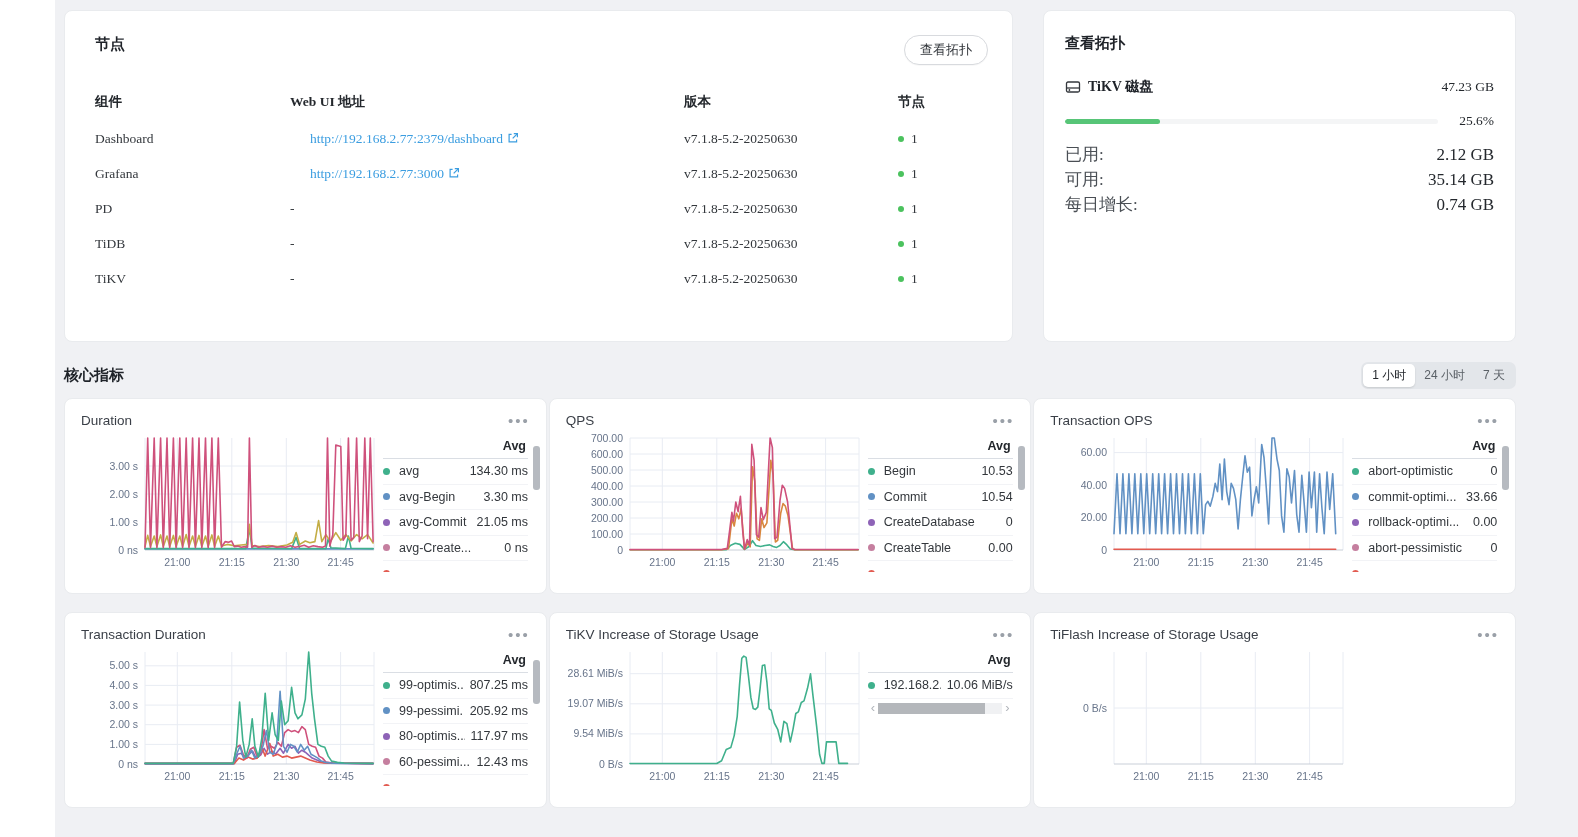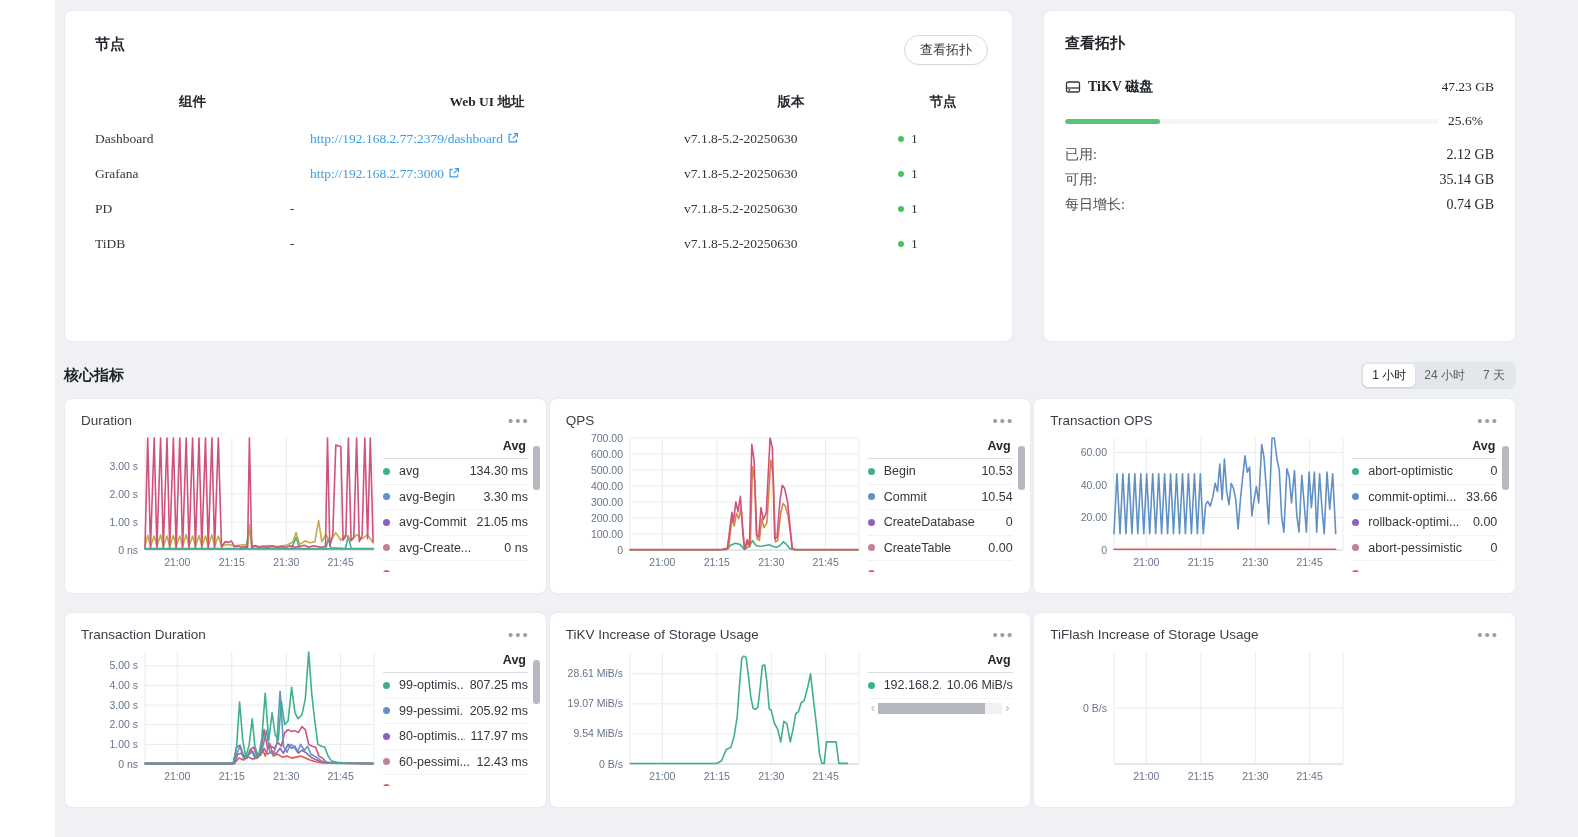--- a/index.html
+++ b/index.html
@@ -17,38 +17,38 @@
   .top-row { display:grid; grid-template-columns:1fr 473px; gap:30px;font-family:Liberation Serif, serif; }
   .top-row .panel { height:332px; }
 
   
   .nodes-panel { padding:24px 24px 10px 30px; }
   .panel-head { display:flex; justify-content:space-between; align-items:flex-start; }
   .panel-title { font-size:15px; font-weight:bold; color:#1f2329; }
   .topo-btn { background:#fff; border:1px solid #d8dade; border-radius:15px; padding:5px 15px;
     font-size:13px; color:#33373c; cursor:pointer; font-family:inherit; box-shadow:0 1px 1px rgba(0,0,0,.03); }
   .nodes-table { width:100%; border-collapse:collapse; margin-top:20px; font-size:13.5px; }
-  .nodes-table th { text-align:center; font-weight:600; color:#24282d; padding:8px 0 10px; }
+  .nodes-table th { text-align:left; font-weight:600; color:#24282d; padding:8px 0 10px; }
   .nodes-table td { padding:9px 0; color:#33373c; }
   .link { color:#3b9de0; text-decoration:none;padding-left:20px; }
   .ext-icon { margin-left:4px; vertical-align:-1px; }
   .node-count { display:inline-flex; align-items:center; gap:7px; }
   .status-dot { width:6px; height:6px; border-radius:50%; background:#4bc25e; display:inline-block; }
 
   
   .resource-panel { padding:23px 21px 10px 21px; }
   .disk-row { display:flex; align-items:center; margin-top:25px; }
   .disk-row .disk-label { font-weight:bold; font-size:14px; color:#1f2329; margin-left:7px; flex:1; }
   .disk-total { font-size:13.5px; color:#24282d; }
   .progress-row { display:flex; align-items:center; margin-top:17px; }
   .progress-track { flex:1; height:5px; background:#f4f5f6; border-radius:3px; margin-right:10px; overflow:hidden; }
   .progress-fill { height:100%; background:#57c577; border-radius:3px; }
-  .progress-label { width:46px; text-align:left; font-size:13.5px; color:#24282d; }
+  .progress-label { width:46px; text-align:right; font-size:13.5px; color:#24282d; }
   .res-stats { margin-top:13px; }
-  .res-stat-row { display:flex; justify-content:space-between; font-size:14px; line-height:25px;text-align:center; }
+  .res-stat-row { display:flex; justify-content:space-between; font-size:17px; line-height:25px;text-align:center; }
   .res-stat-row .lbl { color:#4a4f55; }
   .res-stat-row .val { color:#24282d; }
 
   
   .metrics-head { display:flex; justify-content:space-between; align-items:center; margin:20px 0 9px 0; }
   .metrics-title { font-size:15px; font-weight:bold; color:#1f2329; }
   .segmented { background:#e3e6ea; border-radius:7px; padding:2px; display:flex; font-size:12px; }
   .seg-item { padding:3px 9px; color:#5a6066; border-radius:5px; cursor:pointer; white-space:nowrap; }
   .seg-item.active { background:#fff; color:#24282d; box-shadow:0 1px 2px rgba(0,0,0,.12);text-align:right; }
 
@@ -129,20 +129,26 @@
                 <td><span>-</span></td>
                 <td>v7.1.8-5.2-20250630</td>
                 <td><span class="node-count"><span class="status-dot"></span>1</span></td>
               </tr>
               <tr>
                 <td>TiDB</td>
                 <td><span>-</span></td>
                 <td>v7.1.8-5.2-20250630</td>
                 <td><span class="node-count"><span class="status-dot"></span>1</span></td>
               </tr>
+              <tr>
+                <td>TiKV</td>
+                <td><span>-</span></td>
+                <td>v7.1.8-5.2-20250630</td>
+                <td><span class="node-count"><span class="status-dot"></span>1</span></td>
+              </tr>
             </tbody>
         </table>
       </section>
 
       <section class="panel resource-panel">
         <h2 class="panel-title">查看拓扑</h2>
         <div class="disk-row">
           <svg width="16" height="16" viewBox="0 0 16 16">
             <rect x="1.5" y="3" width="13" height="10" rx="1.5" fill="none" stroke="#33373c" stroke-width="1.3"></rect>
             <line x1="1.5" y1="9" x2="14.5" y2="9" stroke="#33373c" stroke-width="1.3"></line>

